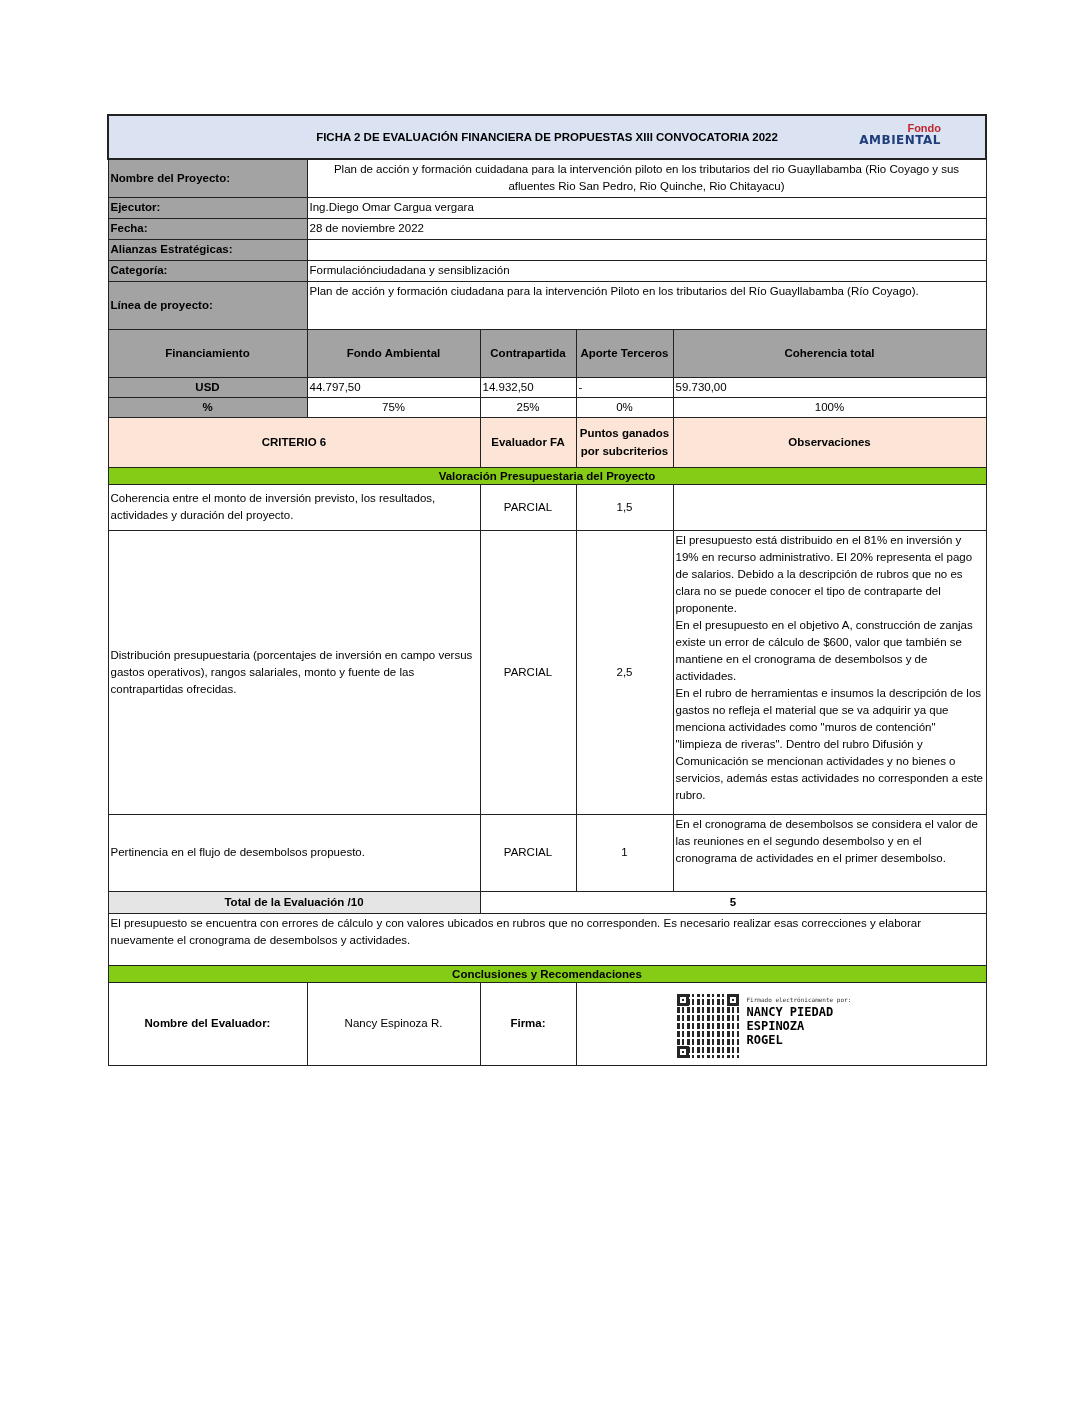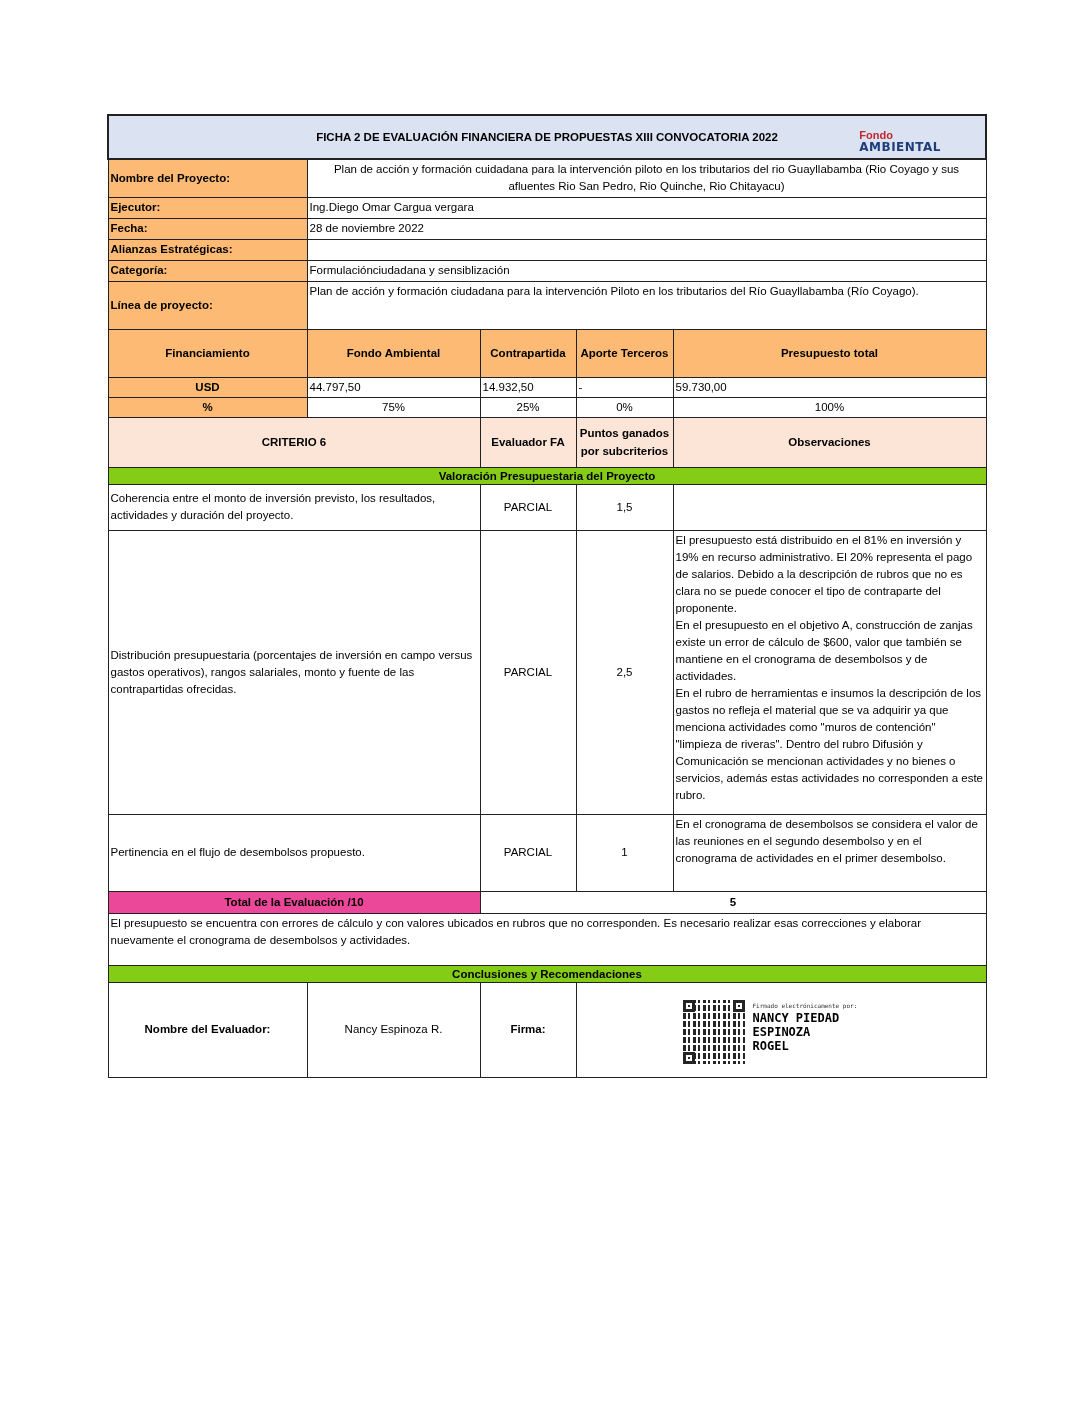--- a/index.html
+++ b/index.html
@@ -2,30 +2,30 @@
 <html><head>
 <meta charset="utf-8">
 <style>
   html, body { margin:0; padding:0; background:#ffffff; }
   body { width:1088px; height:1408px; position:relative; font-family:"Liberation Sans", sans-serif; color:#000; }
   .sheet { position:absolute; left:107px; top:114px; width:878px; }
   table { border-collapse:collapse; width:878px; table-layout:fixed; font-size:11.5px; font-family:"Liberation Sans", sans-serif; }
   td { border:1px solid #222; padding:1px 2px; vertical-align:middle; line-height:17px; }
   .thick { border-width:2px; }
   .blue { background:#dbe3f3; }
-  .green { background:#fdba74; }
-  .lightgreen { background:#ec4899;margin-left:20px; }
+  .green { background:#a3a3a3; }
+  .lightgreen { background:#e5e5e5;margin-left:20px; }
   .peach { background:#fce4d6; }
   .yellow { background:#84cc16; }
   .b { font-weight:bold; }
   .c { text-align:center; }
   .r { text-align:left; }
   .top { vertical-align:top; }
   .title { font-weight:bold; font-size:11.5px; text-align:center; position:relative; height:40px; }
-  .logo { position:absolute; right:44px; top:13px; text-align:left; line-height:12px; }
+  .logo { position:absolute; right:44px; top:6px; text-align:right; line-height:12px; }
   .logo .fondo { color:#c0262d; font-size:11px; font-weight:bold; display:block; }
   .logo .amb { color:#1f3d7a; font-size:12px; font-weight:bold; letter-spacing:0.5px; display:block; font-family:"DejaVu Sans", sans-serif; }
   .sig { position:relative; height:62px; }
   .qr { position:absolute; left:90px; top:1px; width:62px; height:64px;
         background:
           repeating-linear-gradient(90deg, #000 0 3px, #fff 3px 5px, #000 5px 7px, #fff 7px 10px),
           #fff; opacity:0.85; }
   .qr::before { content:""; position:absolute; inset:0;
         background: repeating-linear-gradient(0deg, transparent 0 3px, #fff 3px 5px, transparent 5px 8px); }
   .qr .fp { position:absolute; width:12px; height:12px; border:3px solid #000; background:#fff; box-sizing:border-box; }
@@ -81,21 +81,21 @@
   <tr style="height:48px">
     <td class="green b">Línea de proyecto:</td>
     <td colspan="4" class="top">Plan de acción y formación ciudadana para la intervención Piloto en los tributarios del Río Guayllabamba (Río Coyago).</td>
   </tr>
 
   <tr style="height:48px">
     <td class="green b c">Financiamiento</td>
     <td class="green b c">Fondo Ambiental</td>
     <td class="green b c">Contrapartida</td>
     <td class="green b c">Aporte Terceros</td>
-    <td class="green b c">Presupuesto total</td>
+    <td class="green b c">Coherencia total</td>
   </tr>
   <tr style="height:17px">
     <td class="green b c">USD</td>
     <td class="r">44.797,50</td>
     <td class="r">14.932,50</td>
     <td class="r">-</td>
     <td class="r">59.730,00</td>
   </tr>
   <tr style="height:17px">
     <td class="green b c">%</td>
@@ -145,21 +145,21 @@
     <td colspan="5" class="top">El presupuesto se encuentra con errores de cálculo y con valores ubicados en rubros que no corresponden. Es necesario realizar esas correcciones y elaborar nuevamente el cronograma de desembolsos y actividades.</td>
   </tr>
   <tr style="height:16px">
     <td colspan="5" class="yellow b c" style="line-height:14px">Conclusiones y Recomendaciones</td>
   </tr>
 
   <tr style="height:64px">
     <td class="b c">Nombre del Evaluador:</td>
     <td class="c">Nancy Espinoza R.</td>
     <td class="b c">Firma:</td>
-    <td colspan="2" style="padding:16px">
+    <td colspan="2" style="padding:10px">
       <div class="sig">
         <div class="qr">
           <span class="fp" style="left:0;top:0"></span>
           <span class="fp" style="right:0;top:0"></span>
           <span class="fp" style="left:0;bottom:0"></span>
         </div>
         <div class="sigtext">
           <span class="small">Firmado electrónicamente por:</span>
           <span class="big">NANCY PIEDAD</span>
           <span class="big">ESPINOZA</span>

